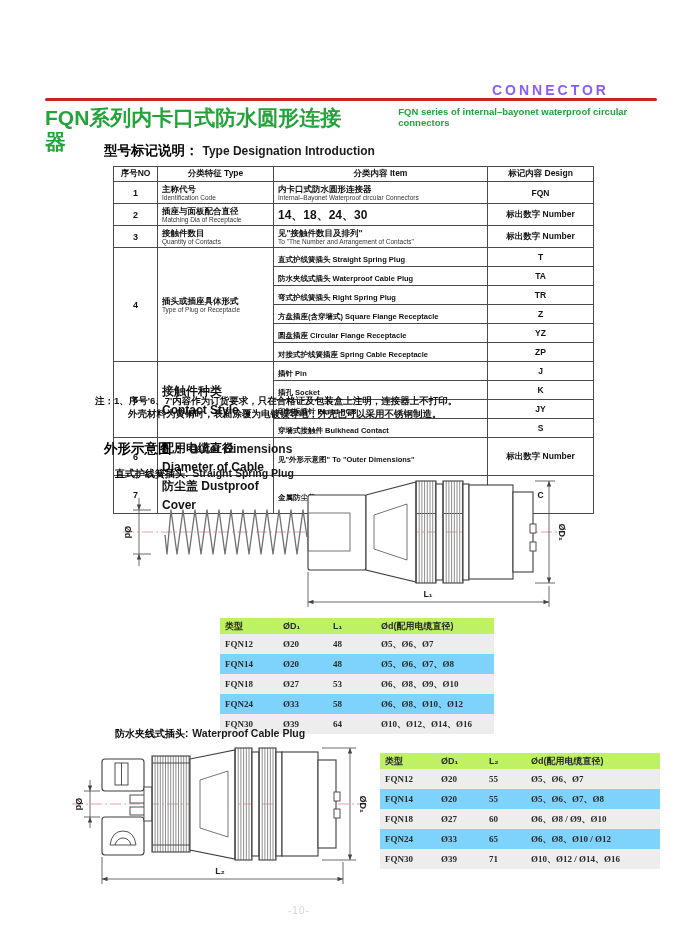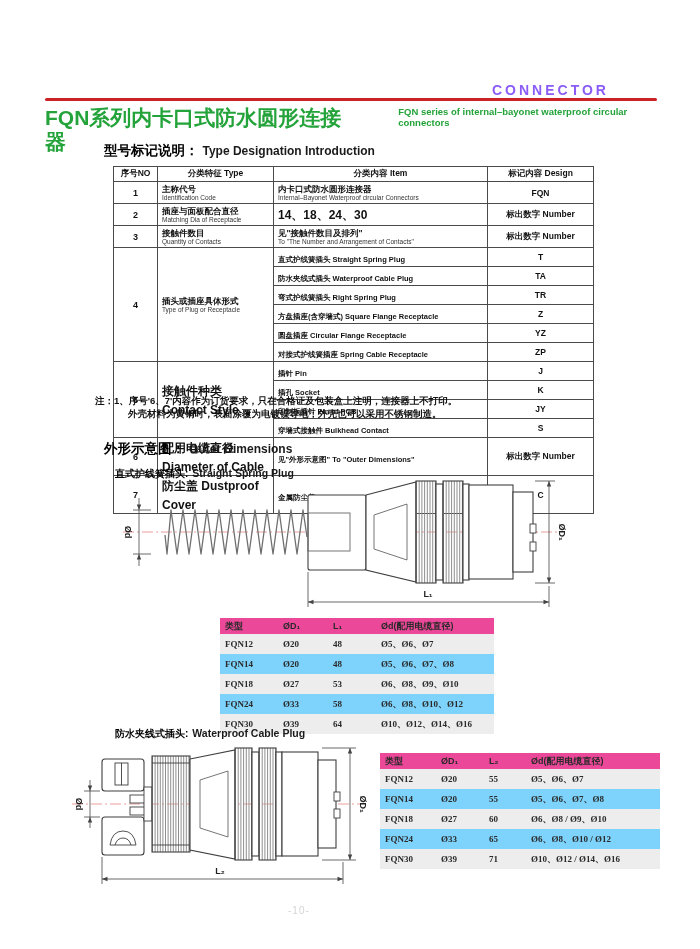--- a/index.html
+++ b/index.html
@@ -42,21 +42,21 @@
 
   
   .note-line{font-size:9.5px;font-weight:bold;color:#111;line-height:13px;white-space:nowrap;}
 
   
   table.dim{border-collapse:collapse;table-layout:fixed;}
   table.dim td,table.dim th{padding:0 5px;font-size:9px;color:#2a2a2a;text-align:left;
                             white-space:nowrap;overflow:hidden;}
   table.dim th{font-weight:bold;height:16px;}
   table.dim td{font-weight:bold;height:20px;font-family:Liberation Serif, serif;}
-  table.dim tr.hd{background:#ec4899;}
+  table.dim tr.hd{background:#bef264;}
   table.dim tr.odd{background:#ededed;}
   table.dim tr.even{background:#7dd3fc;}
 
   
   svg text{font-family:"Liberation Sans","DejaVu Sans",sans-serif;}
   .dimtext{font-size:9px;font-weight:bold;fill:#222;}
 </style>
 </head>
 <body>
 

